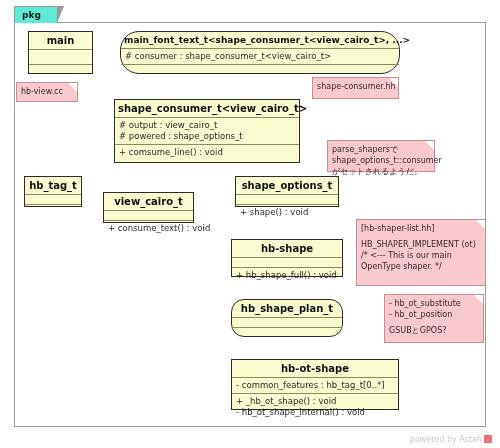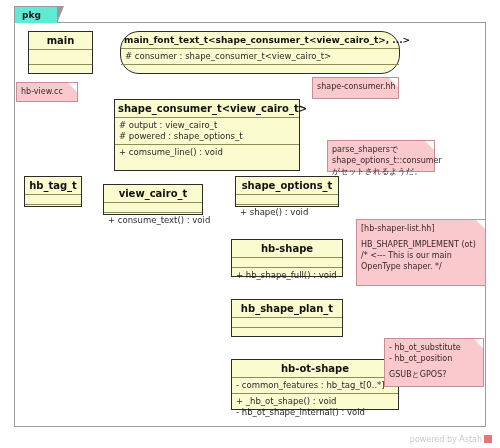--- a/index.html
+++ b/index.html
@@ -221,38 +221,38 @@
   </div>
 
   <div class="cls" style="left:120px; top:31px; width:280px; height:43px;border-radius:19px;">
     <div class="name" style="font-size:9px;">main_font_text_t&lt;shape_consumer_t&lt;view_cairo_t&gt;, ...&gt;</div>
     <div class="compartment">
       <div class="row"># consumer : shape_consumer_t&lt;view_cairo_t&gt;</div>
     </div>
     <div class="compartment empty"></div>
   </div>
 
-  <div class="cls" style="left:114px; top:99px; width:186px; height:72px;">
+  <div class="cls" style="left:114px; top:99px; width:186px; height:64px;">
     <div class="name">shape_consumer_t&lt;view_cairo_t&gt;</div>
     <div class="compartment">
       <div class="row"># output : view_cairo_t</div>
       <div class="row"># powered : shape_options_t</div>
     </div>
     <div class="compartment">
       <div class="row">+ comsume_line() : void</div>
     </div>
   </div>
 
   <div class="cls" style="left:24px; top:176px; width:58px; height:31px;">
     <div class="name">hb_tag_t</div>
     <div class="compartment empty" style="height:7px;"></div>
     <div class="compartment empty" style="height:7px;"></div>
   </div>
 
-  <div class="cls" style="left:103px; top:184px; width:100px; height:31px;">
+  <div class="cls" style="left:103px; top:192px; width:91px; height:31px;">
     <div class="name">view_cairo_t</div>
     <div class="compartment" style="height:3px; padding:0;"></div>
     <div class="compartment">
       <div class="row">+ consume_text() : void</div>
     </div>
   </div>
 
   <div class="cls" style="left:235px; top:176px; width:104px; height:31px;">
     <div class="name">shape_options_t</div>
     <div class="compartment" style="height:3px; padding:0;"></div>
@@ -262,21 +262,21 @@
   </div>
 
   <div class="cls" style="left:231px; top:239px; width:112px; height:38px;">
     <div class="name">hb-shape</div>
     <div class="compartment" style="height:4px; padding:0;"></div>
     <div class="compartment">
       <div class="row">+ hb_shape_full() : void</div>
     </div>
   </div>
 
-  <div class="cls" style="left:231px; top:299px; width:112px; height:38px;">
+  <div class="cls" style="left:231px; top:299px; width:112px; height:38px;border-radius:13px;">
     <div class="name">hb_shape_plan_t</div>
     <div class="compartment" style="height:4px; padding:0;"></div>
     <div class="compartment empty" style="height:13px;"></div>
   </div>
 
   <div class="cls" style="left:231px; top:359px; width:168px; height:51px;">
     <div class="name">hb-ot-shape</div>
     <div class="compartment">
       <div class="row">- common_features : hb_tag_t[0..*]</div>
     </div>
@@ -305,21 +305,21 @@
 
   <div class="note" style="left:356px; top:219px; width:130px; height:67px;">
     <div class="fold"></div>
     <div class="rowline">[hb-shaper-list.hh]</div>
     <div class="rowline blank"></div>
     <div class="rowline">HB_SHAPER_IMPLEMENT (ot)</div>
     <div class="rowline">/* &lt;--- This is our main</div>
     <div class="rowline">OpenType shaper. */</div>
   </div>
 
-  <div class="note" style="left:384px; top:294px; width:100px; height:49px;margin-top:44px;">
+  <div class="note" style="left:384px; top:294px; width:100px; height:49px;">
     <div class="fold"></div>
     <div class="rowline">- hb_ot_substitute</div>
     <div class="rowline">- hb_ot_position</div>
     <div class="rowline blank"></div>
     <div class="rowline">GSUBとGPOS?</div>
   </div>
 
   <div class="watermark">
     <span>powered by Astah</span><span class="mark"></span>
   </div>

